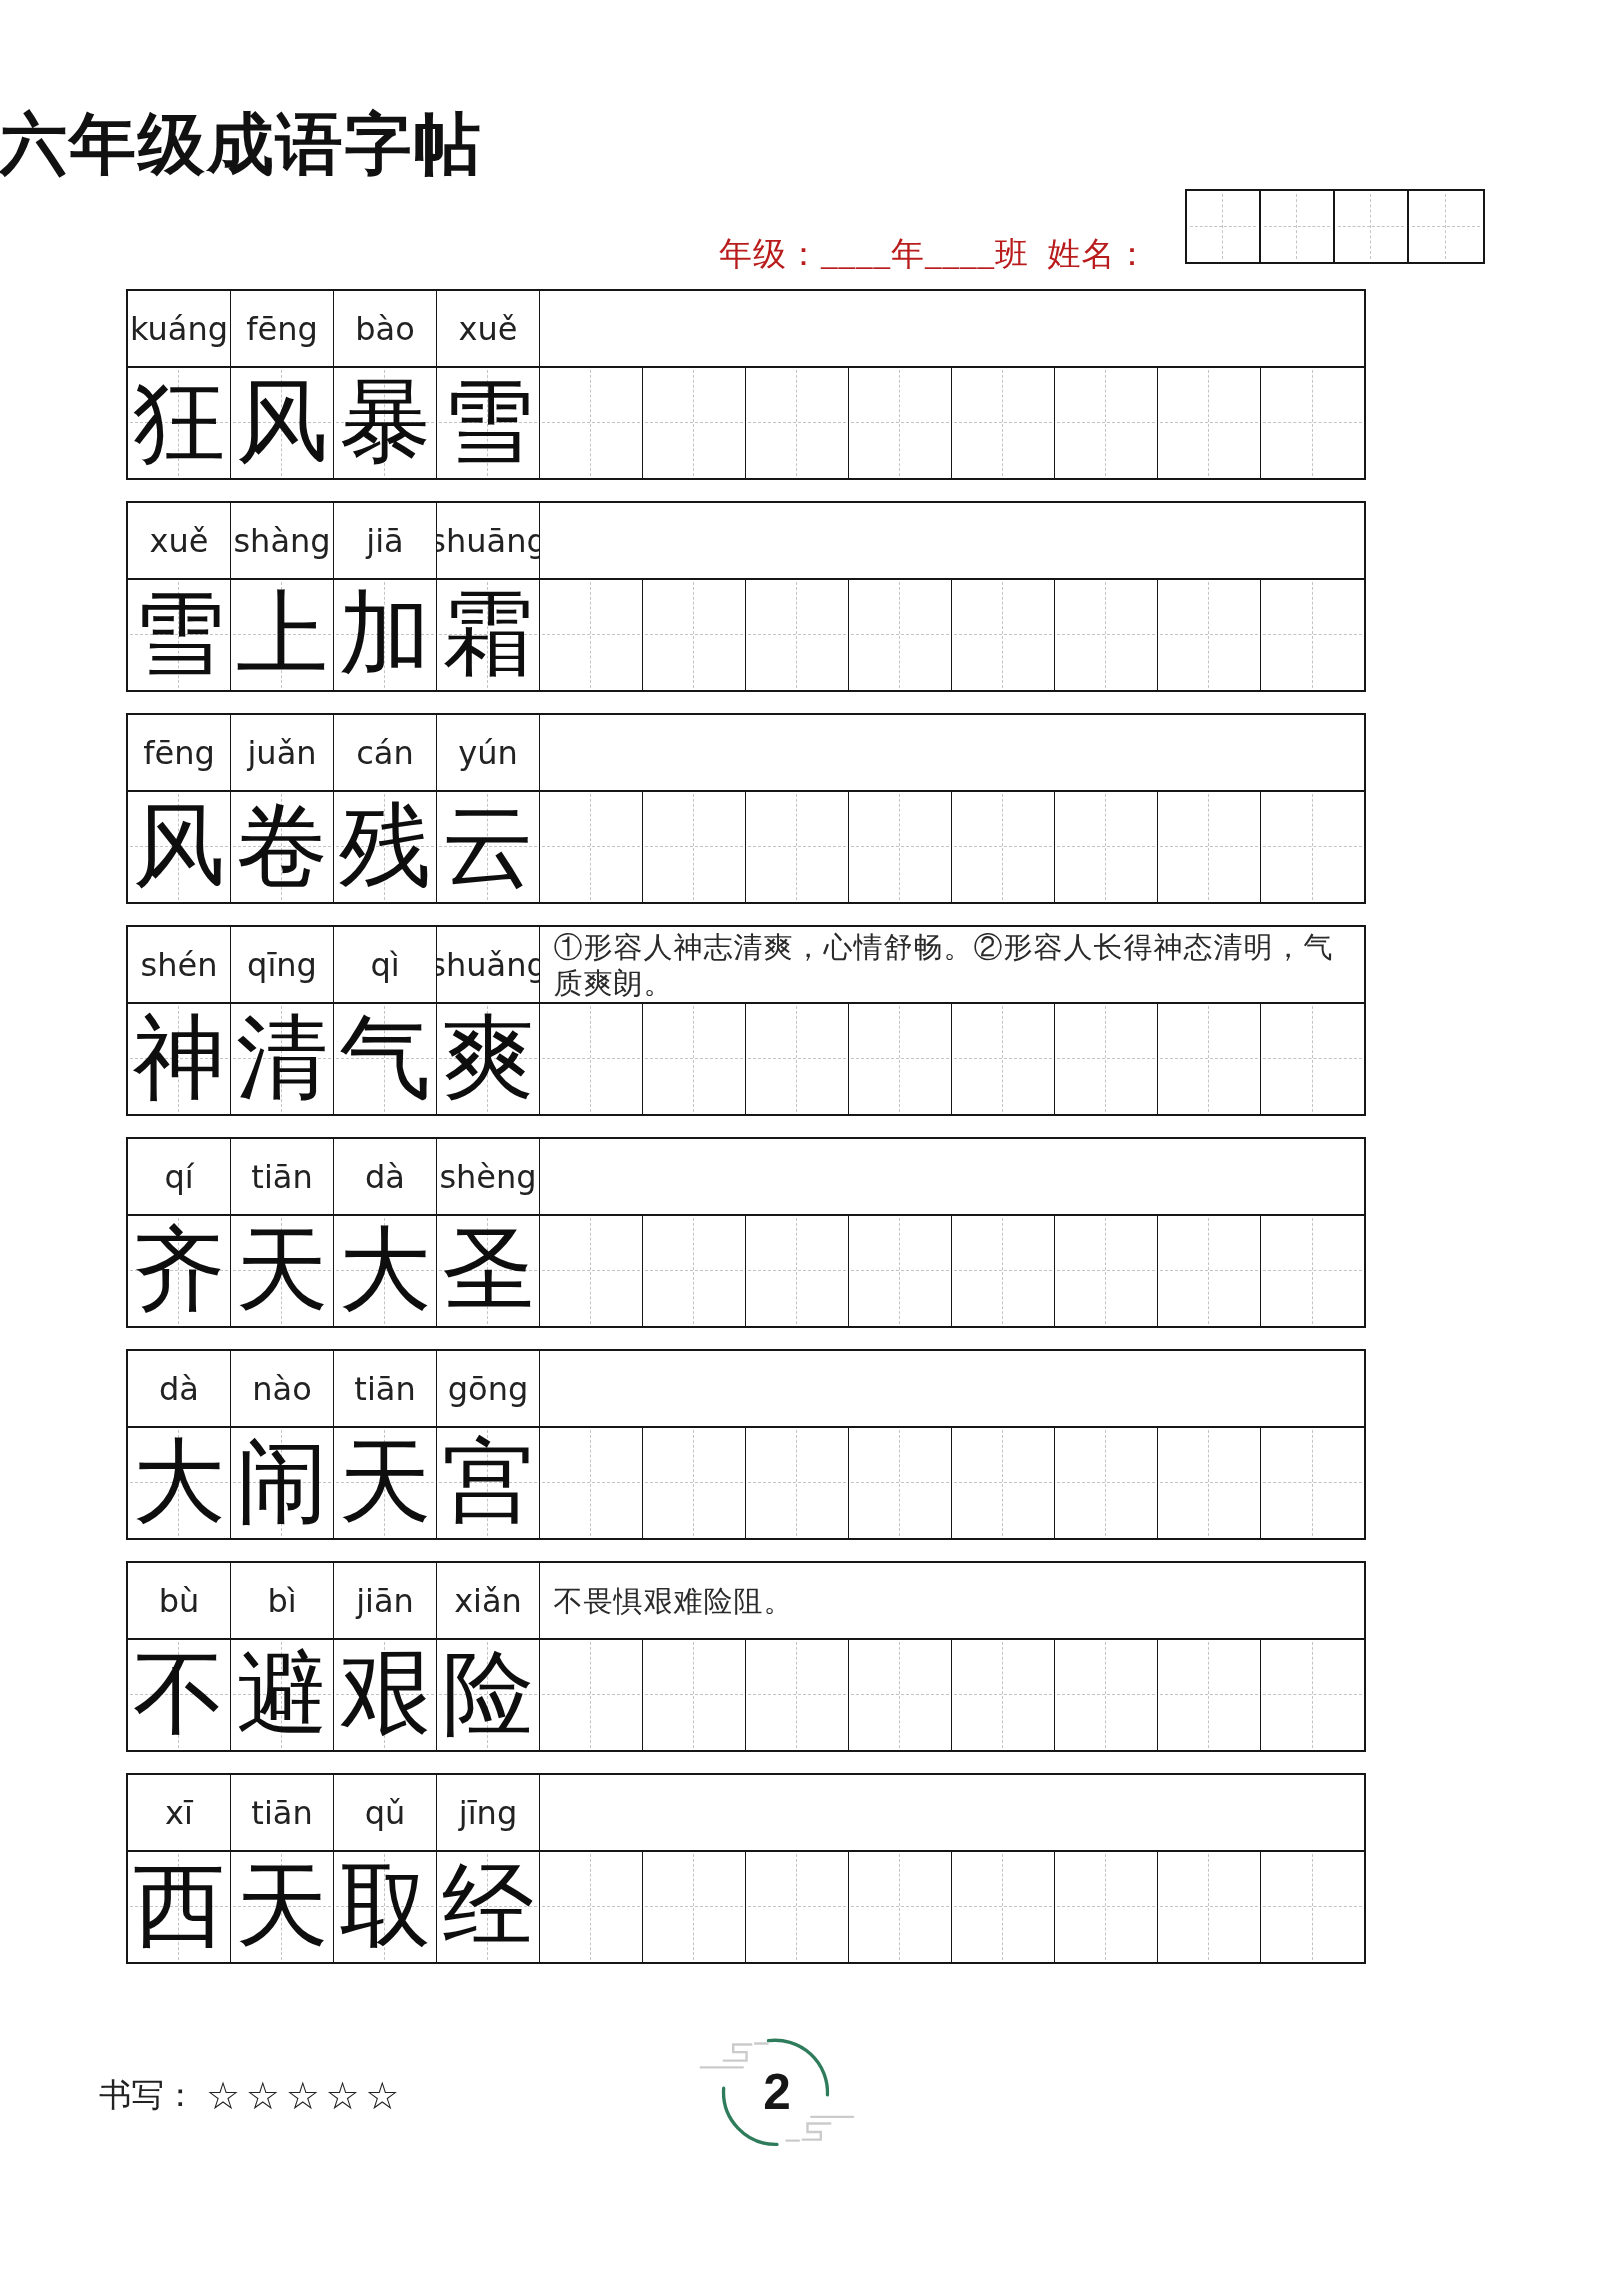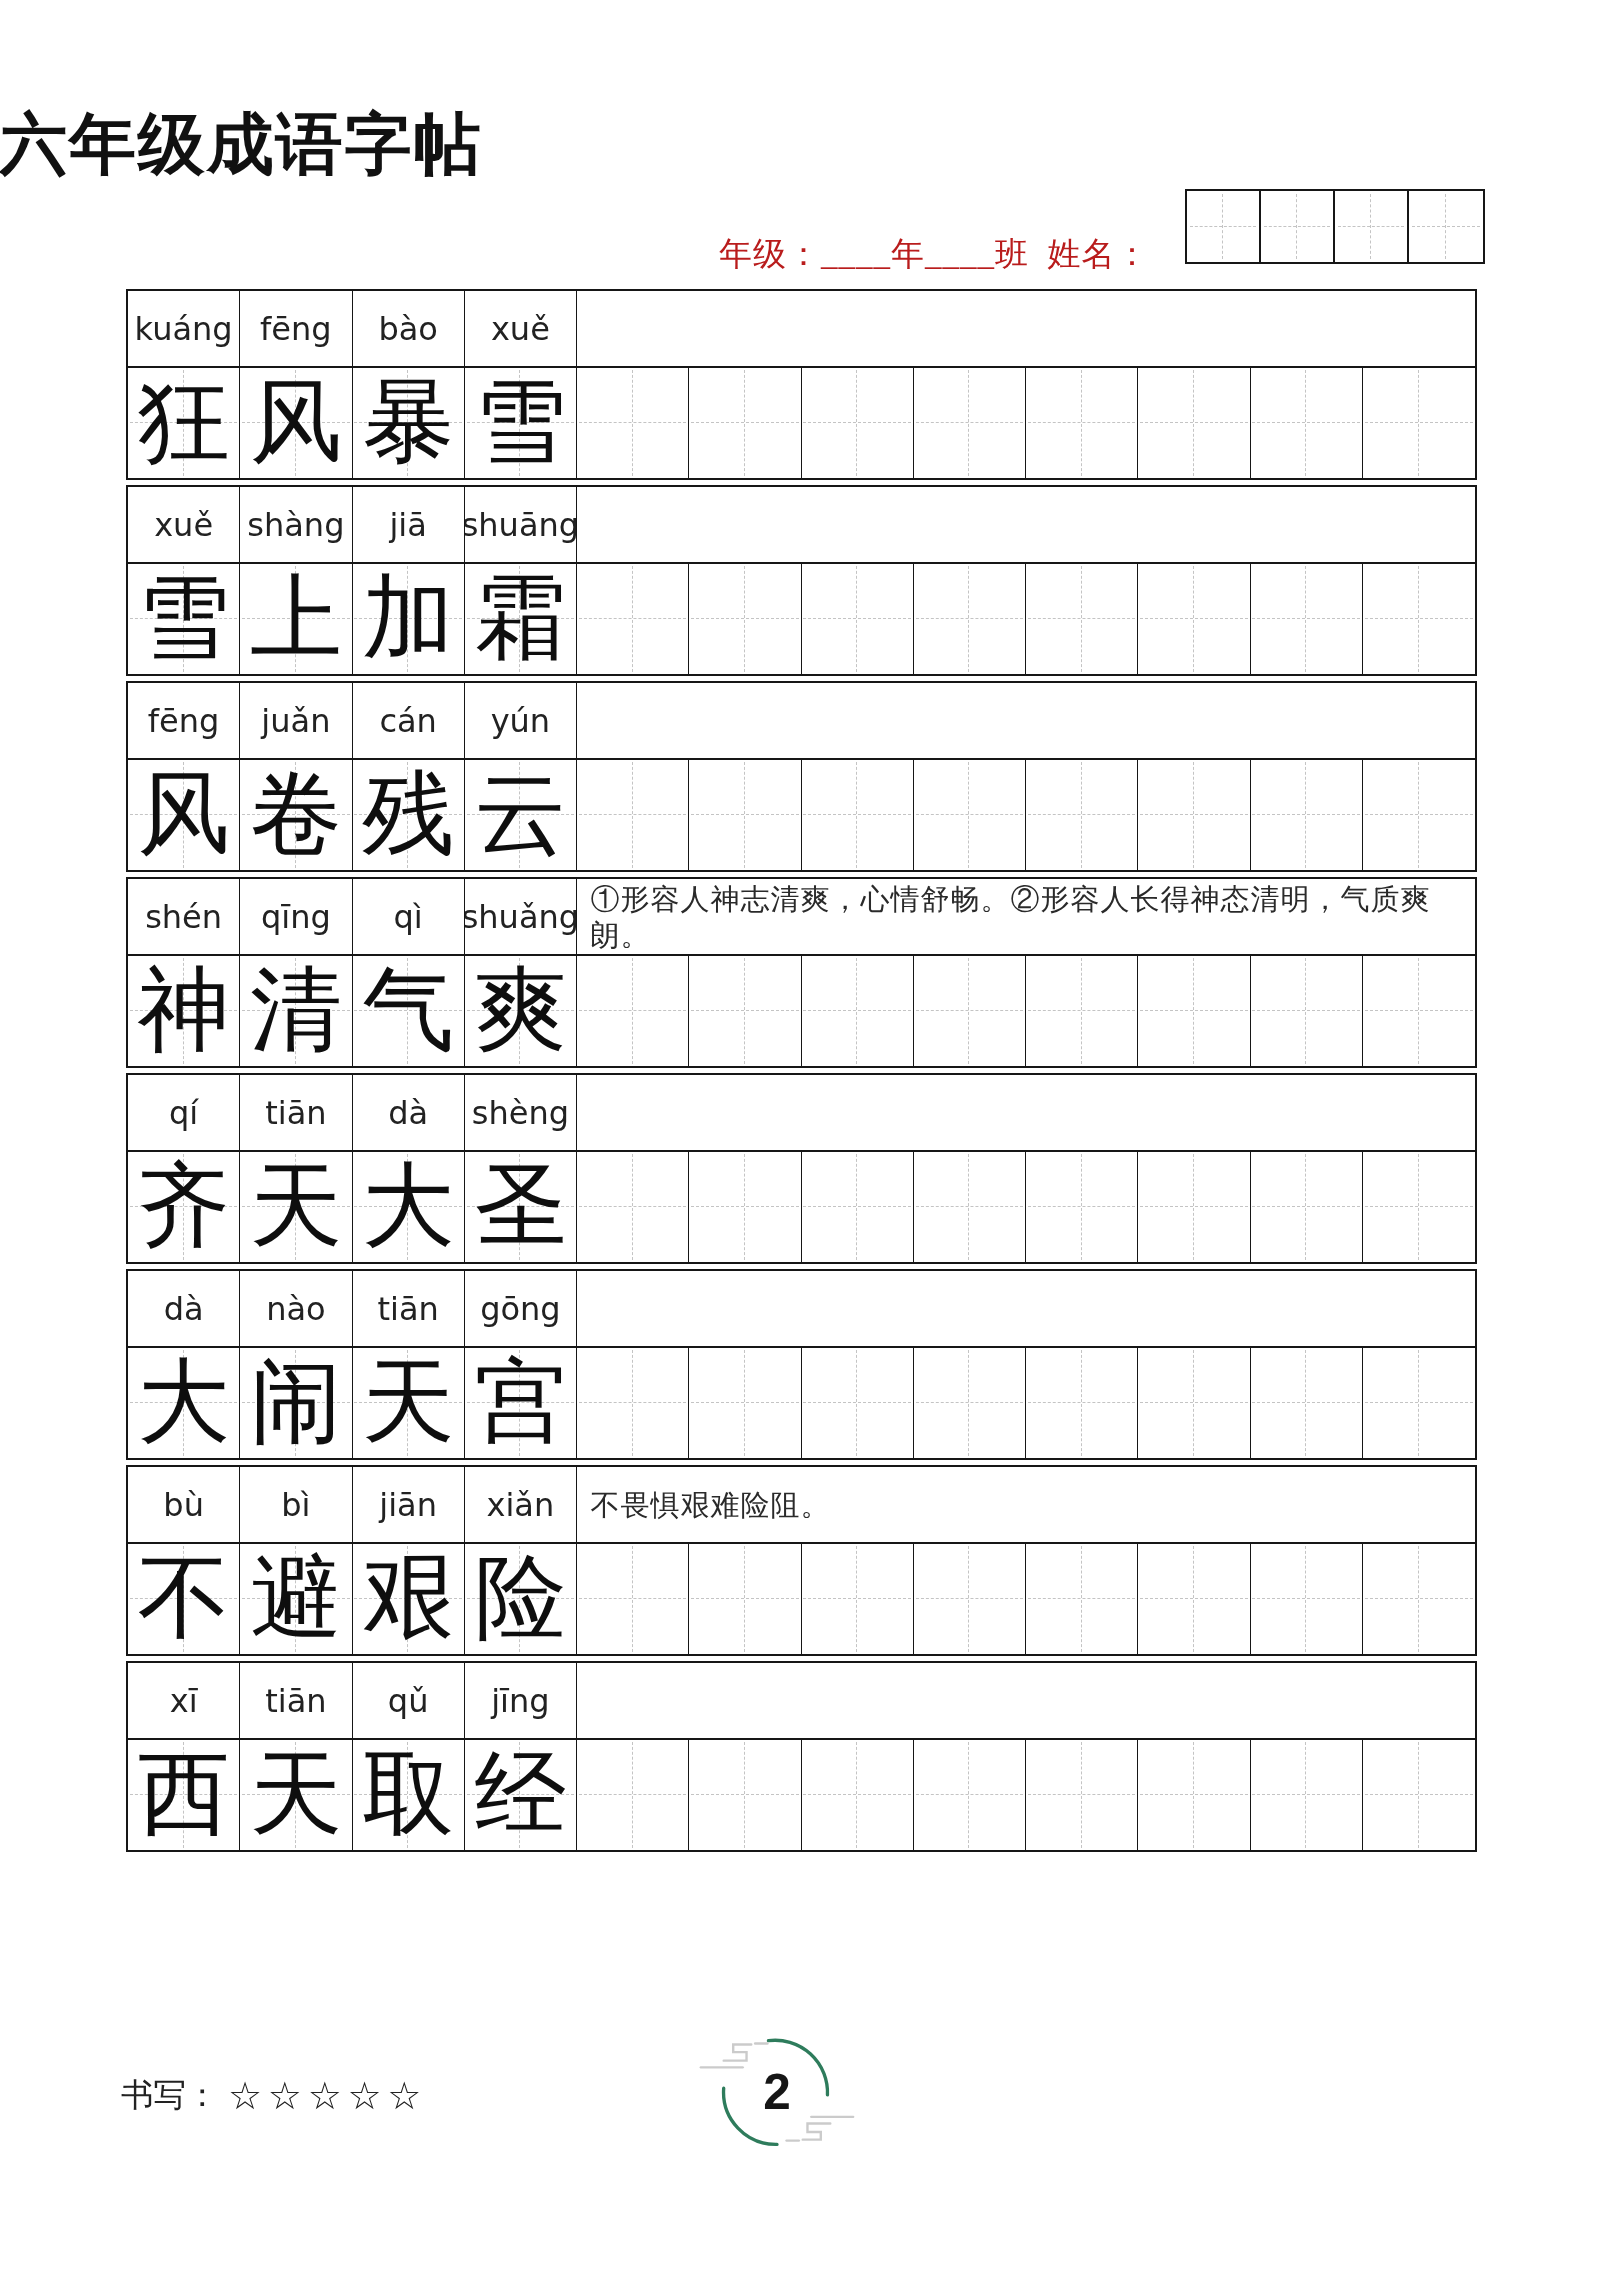--- a/index.html
+++ b/index.html
@@ -41,23 +41,23 @@
     border-left: 1.9px dashed #c4c4c4; margin-left:-1px;
   }
   .name-box::after {
     content:""; position:absolute; top:50%; left:2.9px; right:2.9px;
     border-top: 1.9px dashed #c4c4c4; margin-top:-1px;
   }
 
   
   #blocks { position: absolute; left: 126px; top: 289px; width: 1378px; }
   .block {
-    width: 1351px;
+    width: 1240px;
     border: 2.9px solid #161616;
-    margin-bottom: 5px;
+    margin-bottom: 21px;
     background: #fff;
   }
   .row-top {
     display: grid;
     grid-template-columns: repeat(12, 1fr);
     height: 77px;
     border-bottom: 2.9px solid #161616;
   }
   .pcell {
     grid-column: span 1;
@@ -99,21 +99,21 @@
   }
   .hanzi {
     position: relative; z-index: 2;
     display: block; text-align: center;
     font-size: 92px; line-height: 108px;
     color: #0e0e0e;
   }
 
   
   .writing-line {
-    position: absolute; left: 121px; top: 2074px;
+    position: absolute; left: 99px; top: 2074px;
     font-size: 32.5px; color: #222;
     display: flex; align-items: center;
   }
   .writing-stars {
     font-size: 38px; letter-spacing: 5.7px; margin-left: 9.6px; color: #222;
     font-family: "DejaVu Sans", sans-serif;
   }
   .page-motif { position: absolute; left: 695px; top: 2034px; }
   .page-num-text {
     font-family: "Liberation Sans", sans-serif;

